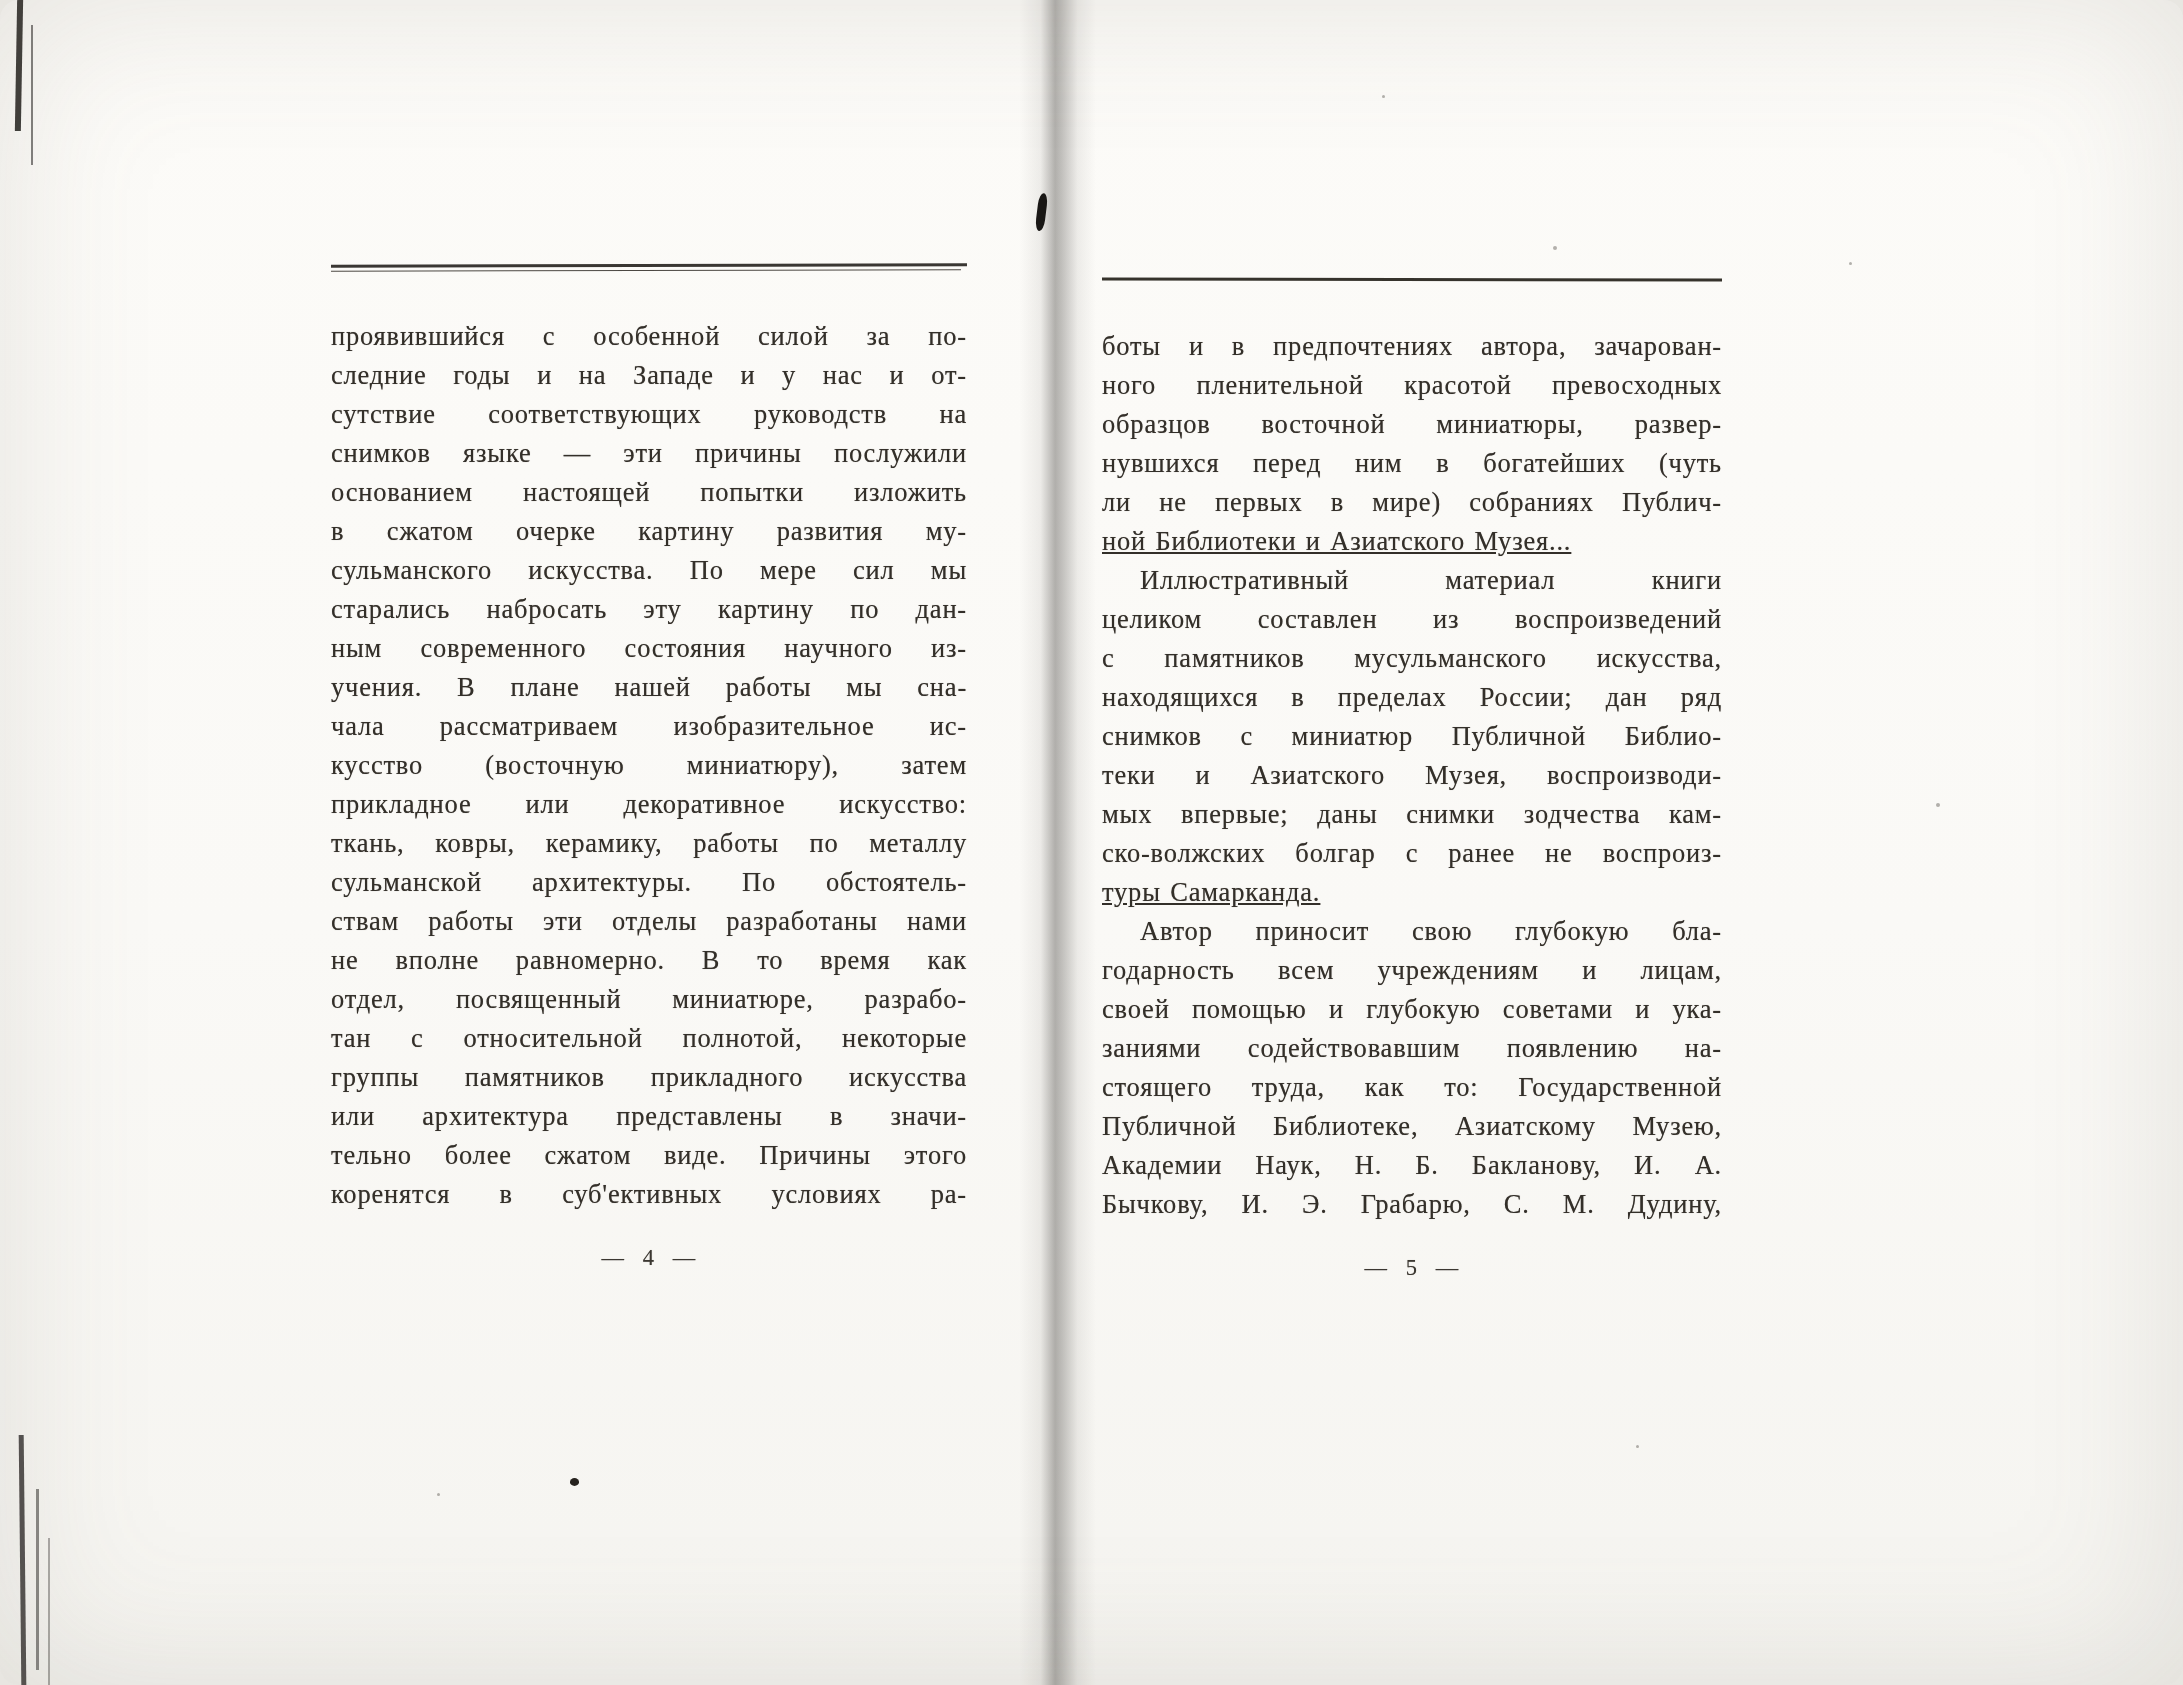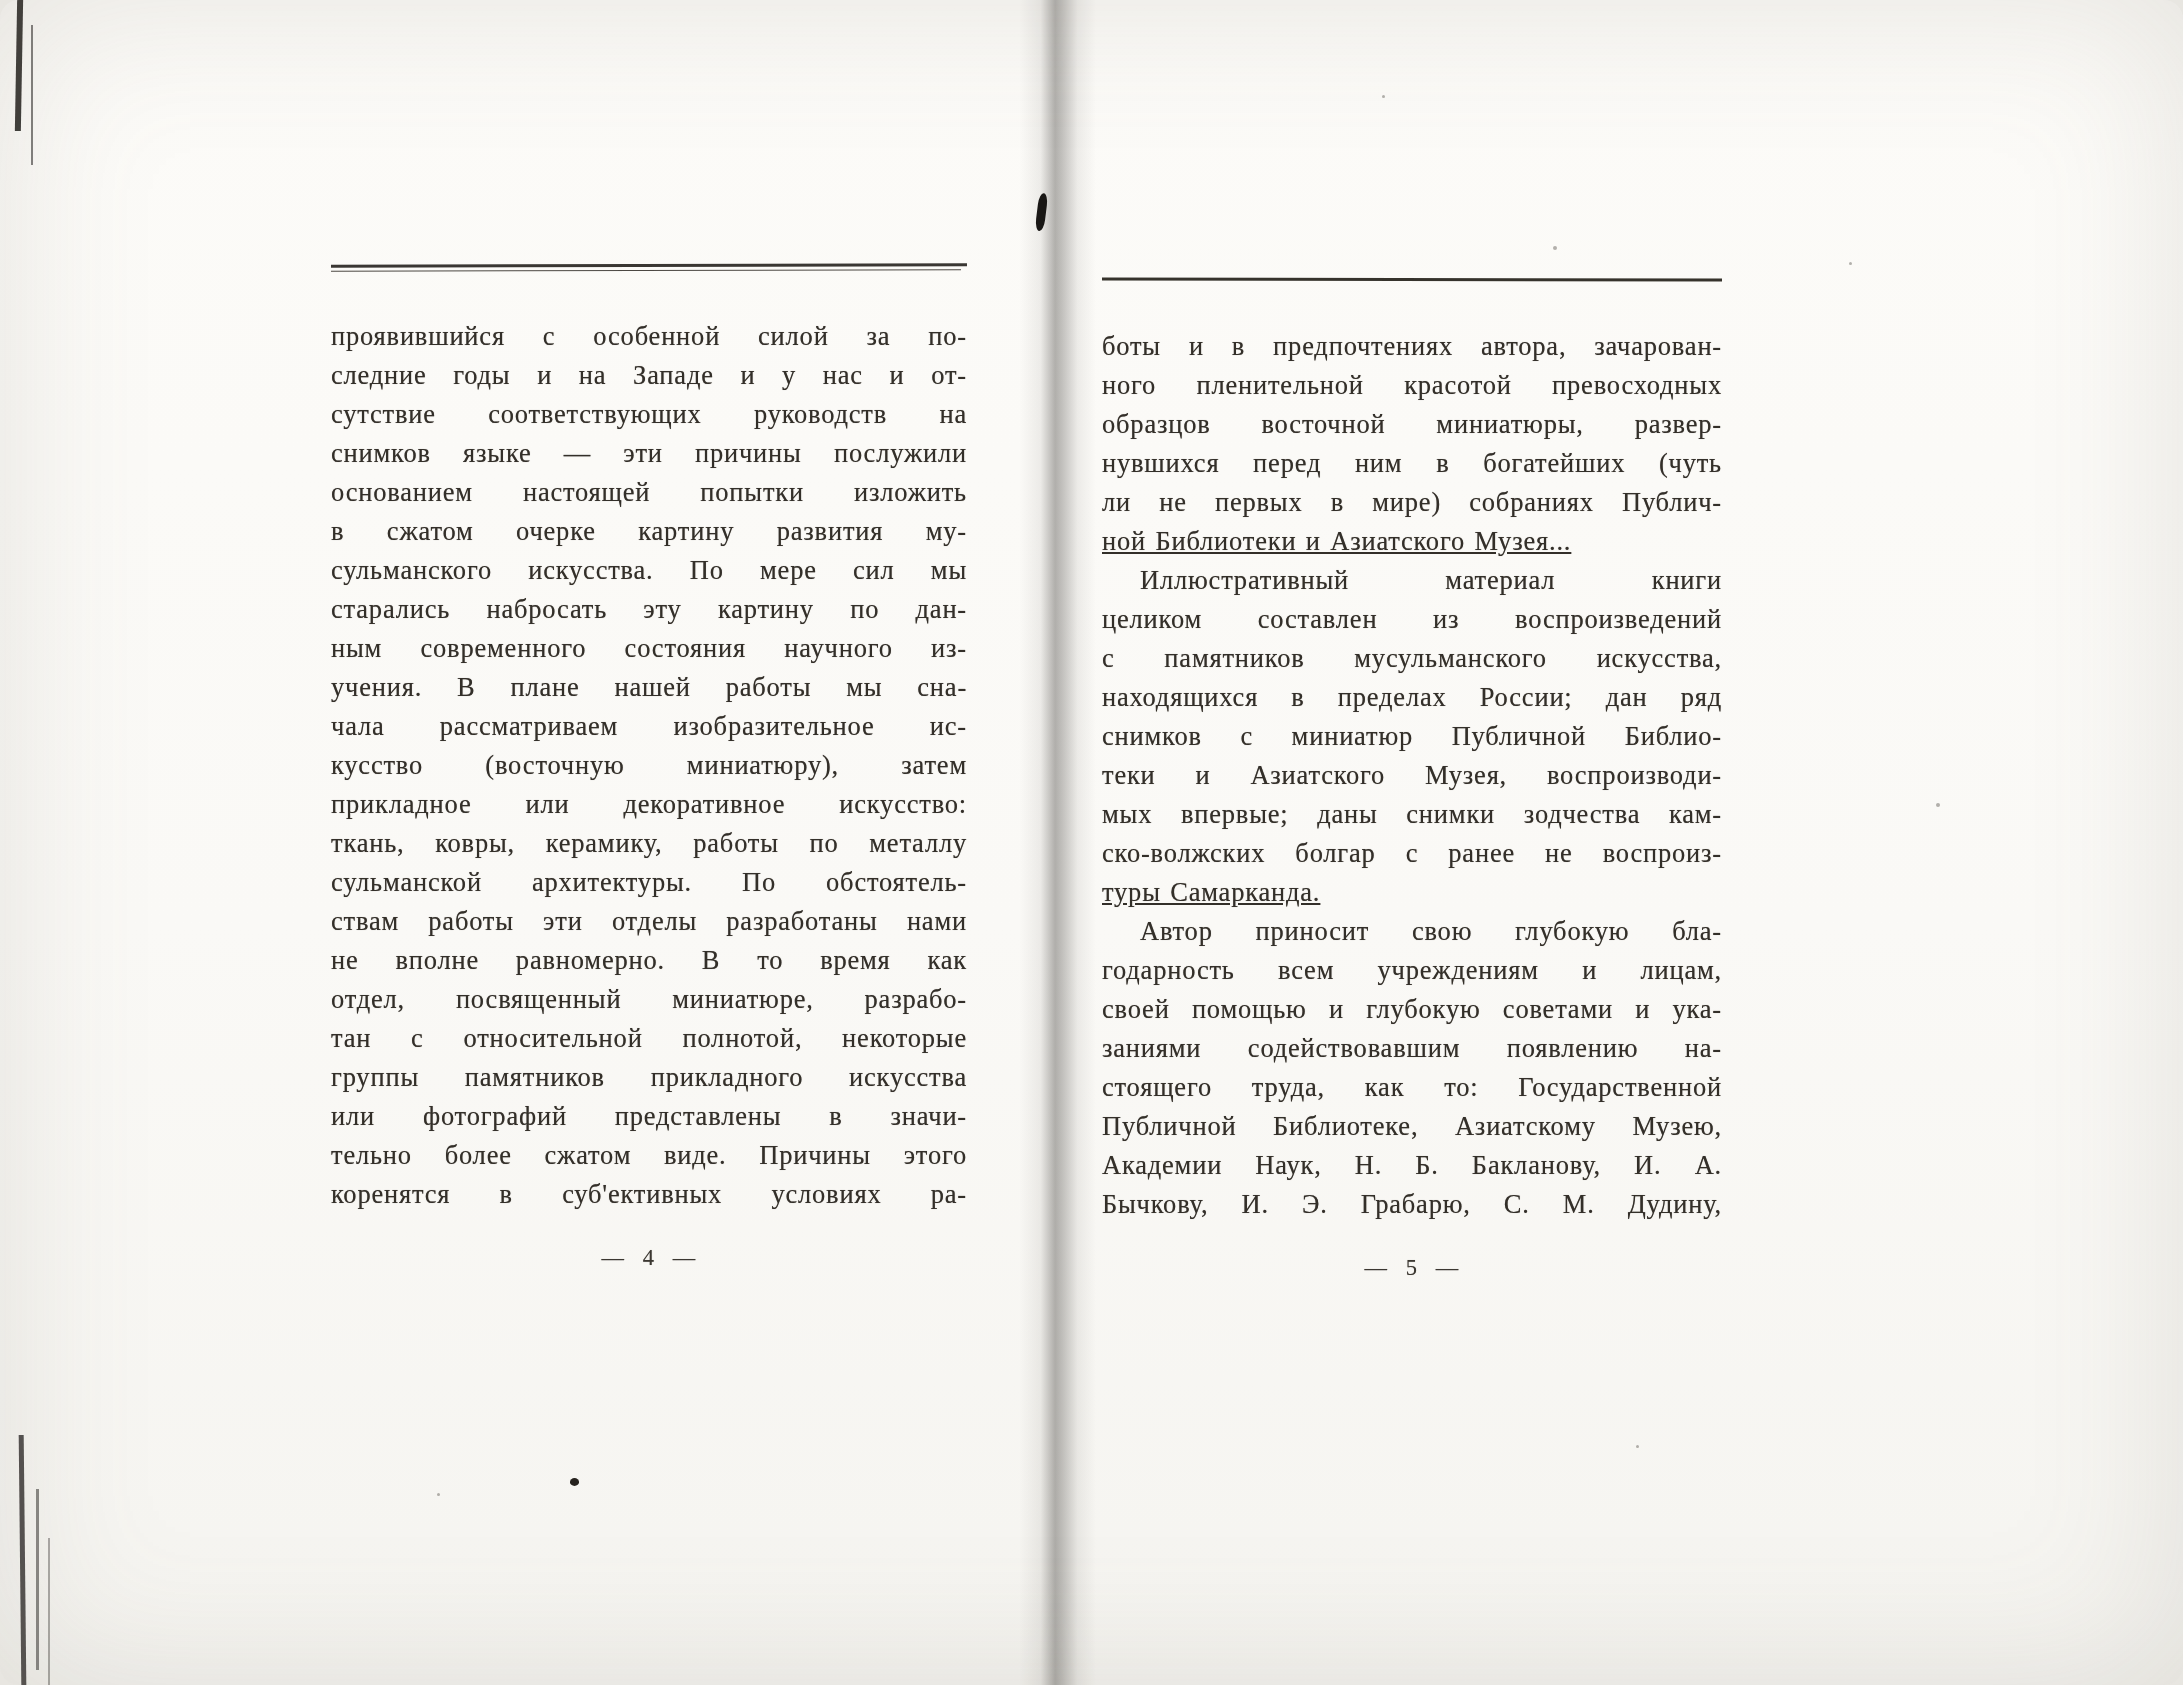--- a/index.html
+++ b/index.html
@@ -130,21 +130,21 @@
         <div class="line">чала рассматриваем изобразительное ис-</div>
         <div class="line">кусство (восточную миниатюру), затем</div>
         <div class="line">прикладное или декоративное искусство:</div>
         <div class="line">ткань, ковры, керамику, работы по металлу</div>
         <div class="line">сульманской архитектуры. По обстоятель-</div>
         <div class="line">ствам работы эти отделы разработаны нами</div>
         <div class="line">не вполне равномерно. В то время как</div>
         <div class="line">отдел, посвященный миниатюре, разрабо-</div>
         <div class="line">тан с относительной полнотой, некоторые</div>
         <div class="line">группы памятников прикладного искусства</div>
-        <div class="line">или фотографий представлены в значи-</div>
+        <div class="line">или архитектура представлены в значи-</div>
         <div class="line">тельно более сжатом виде. Причины этого</div>
         <div class="line">коренятся в суб'ективных условиях ра-</div>
       </div>
     <div class="page-number">— 4 —</div>
   </section>
 
   <section class="page page-right">
     <div class="rule rule-single"></div>
     <div class="page-text">
         <div class="line">боты и в предпочтениях автора, зачарован-</div>

